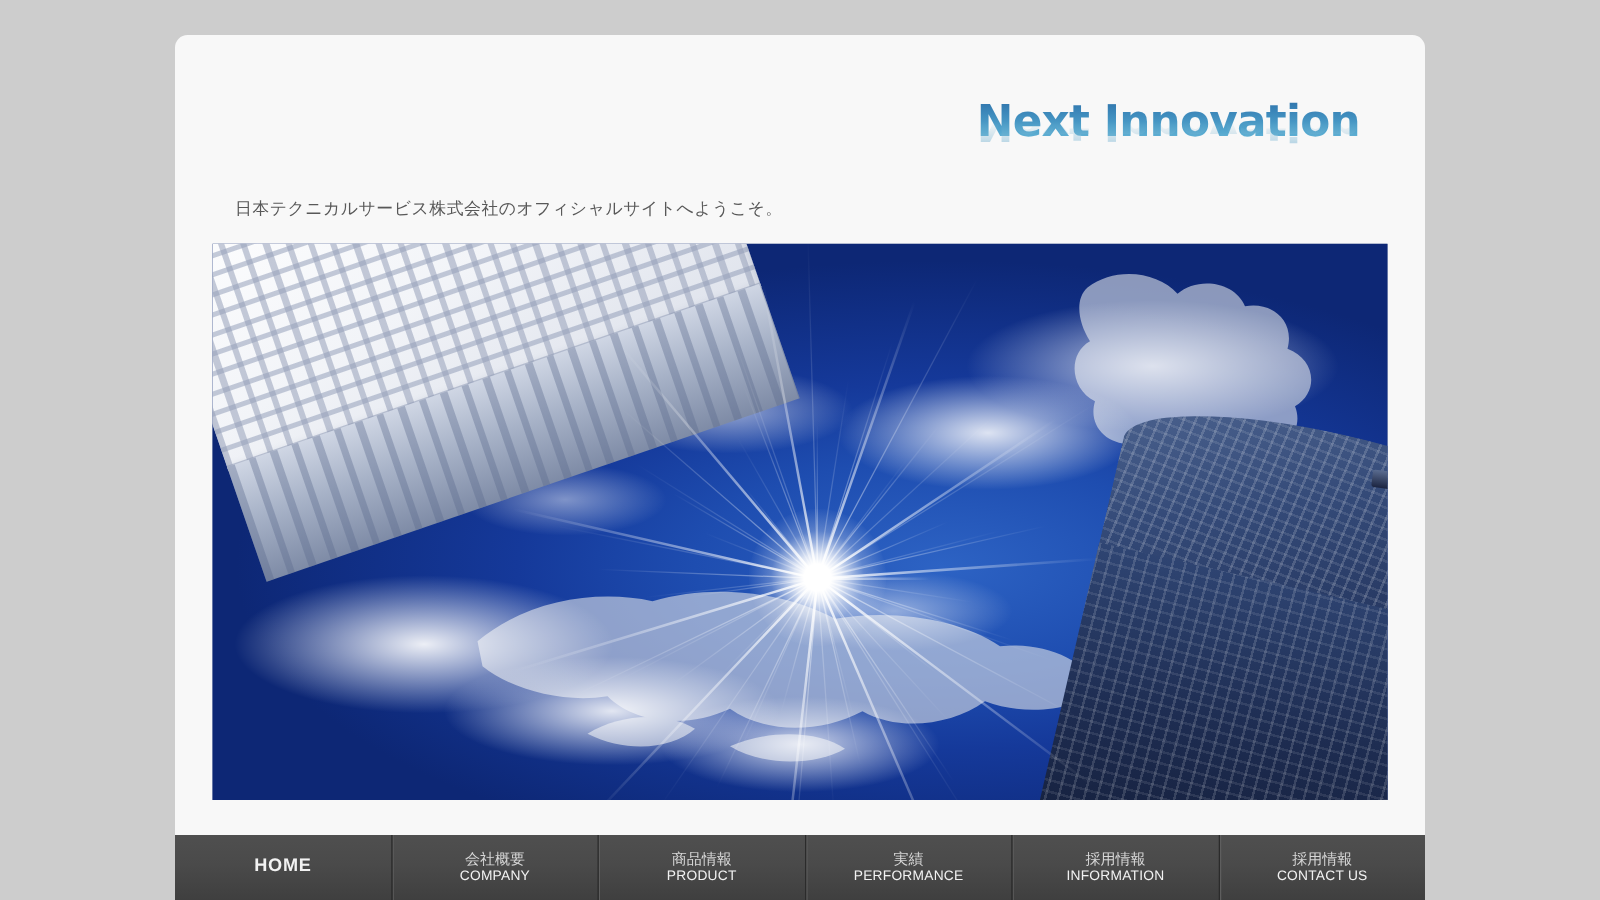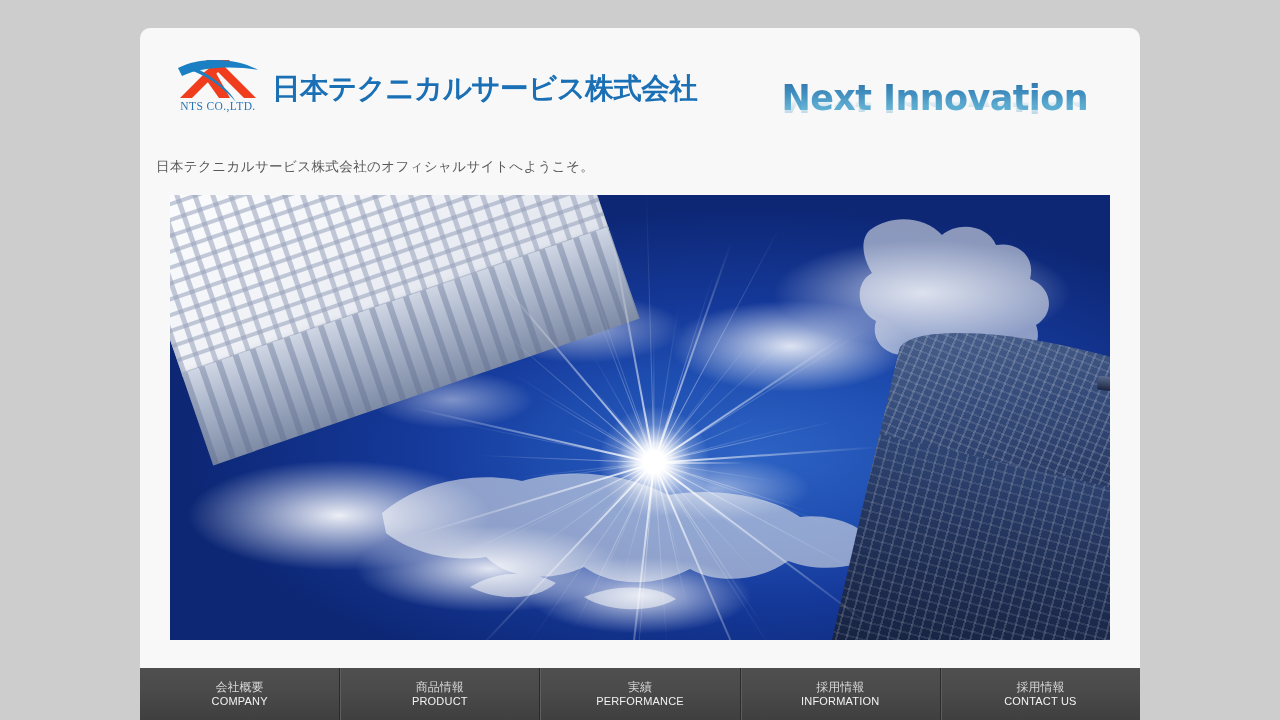--- a/index.html
+++ b/index.html
@@ -89,21 +89,21 @@
     -webkit-background-clip:text;
     background-clip:text;
     color:transparent;
     -webkit-text-fill-color:transparent;
     opacity:.75;
   }
 
   
   #welcome{
     position:absolute;
-    left:16px; top:130px;
+    left:48px; top:130px;
     font-size:13.5px;
     color:#585858;
     letter-spacing:.4px;
     font-family:"DejaVu Sans","Liberation Sans",sans-serif;
   }
 
   
   #hero{
     position:absolute;
     left:30px; top:167px;
@@ -236,35 +236,20 @@
   .nav-item.home{ flex:1.05 1 0; justify-content:center; }
   .nav-item.home .en{ font-size:14.5px; font-weight:bold; letter-spacing:.6px; }
 </style>
 </head>
 <body>
 
 <div id="page-container">
 
   <div id="header">
 
-    <a id="brand">
-      <span id="logo-mark">
-        <span class="mark-wrap">
-          <svg viewBox="0 0 92 52" width="92" height="52" aria-hidden="true">
-            <path d="M8 44 L46 6 L58 6 L20 44 Z" fill="#ef3d1e"></path>
-            <path d="M34 6 L46 6 L84 44 L72 44 Z" fill="#ef3d1e"></path>
-            <path d="M30 20 L40 12 L58 44 L47 44 Z" fill="#ef3d1e"></path>
-            <path d="M6 14 C28 2, 66 4, 86 16 C66 12, 30 12, 10 22 Z" fill="#1b7fc4"></path>
-            <path d="M16 10 C38 20, 56 34, 64 48 C52 34, 34 20, 12 14 Z" fill="#1b7fc4"></path>
-          </svg>
-        </span>
-        <span class="nts-text">NTS CO.,LTD.</span>
-      </span>
-      <span id="company-name">日本テクニカルサービス株式会社</span>
-    </a>
 
     <div id="next-innovation">
       <div id="ni-main">Next Innovation</div>
       <div id="ni-reflection">Next Innovation</div>
     </div>
   </div>
 
   <div id="welcome">日本テクニカルサービス株式会社のオフィシャルサイトへようこそ。</div>
 
   <div id="hero">
@@ -359,20 +344,24 @@
           <i style="transform: rotate(336.686deg); width: 114px; height: 1.3px; opacity: 0.6;"></i>
           <i style="transform: rotate(345.514deg); width: 151px; height: 0.8px; opacity: 0.38;"></i>
           <i style="transform: rotate(347.143deg); width: 188px; height: 1.3px; opacity: 0.6;"></i>
           <i style="transform: rotate(355.971deg); width: 225px; height: 2.1px; opacity: 0.95;"></i>
         </div>
       <div class="sb-core"></div>
     </div>
   </div>
 
   <nav id="nav">
+    <div class="nav-item home">
+      <span class="jp"></span>
+      <span class="en">HOME</span>
+    </div>
     <div class="nav-item">
       <span class="jp">会社概要</span>
       <span class="en">COMPANY</span>
     </div>
     <div class="nav-item">
       <span class="jp">商品情報</span>
       <span class="en">PRODUCT</span>
     </div>
     <div class="nav-item">
       <span class="jp">実績</span>

